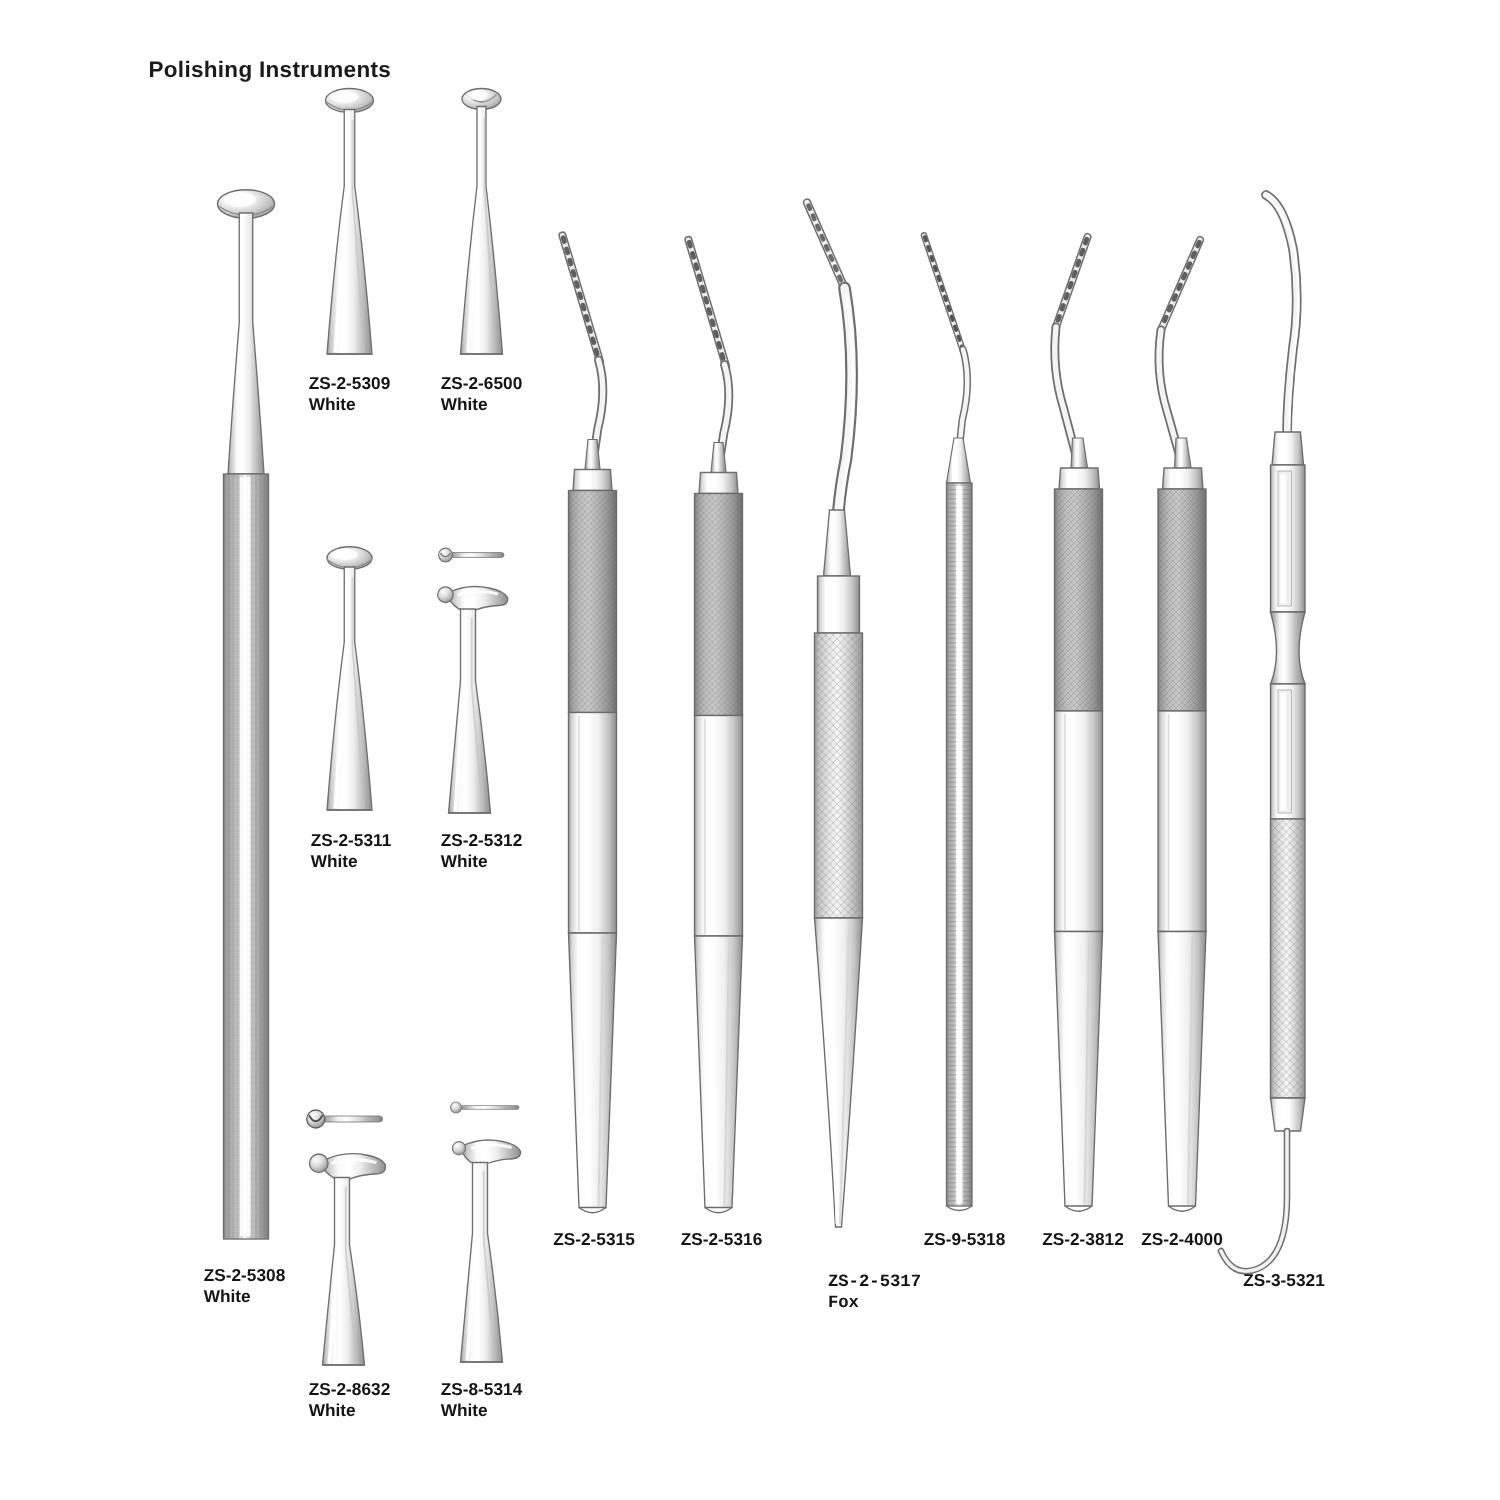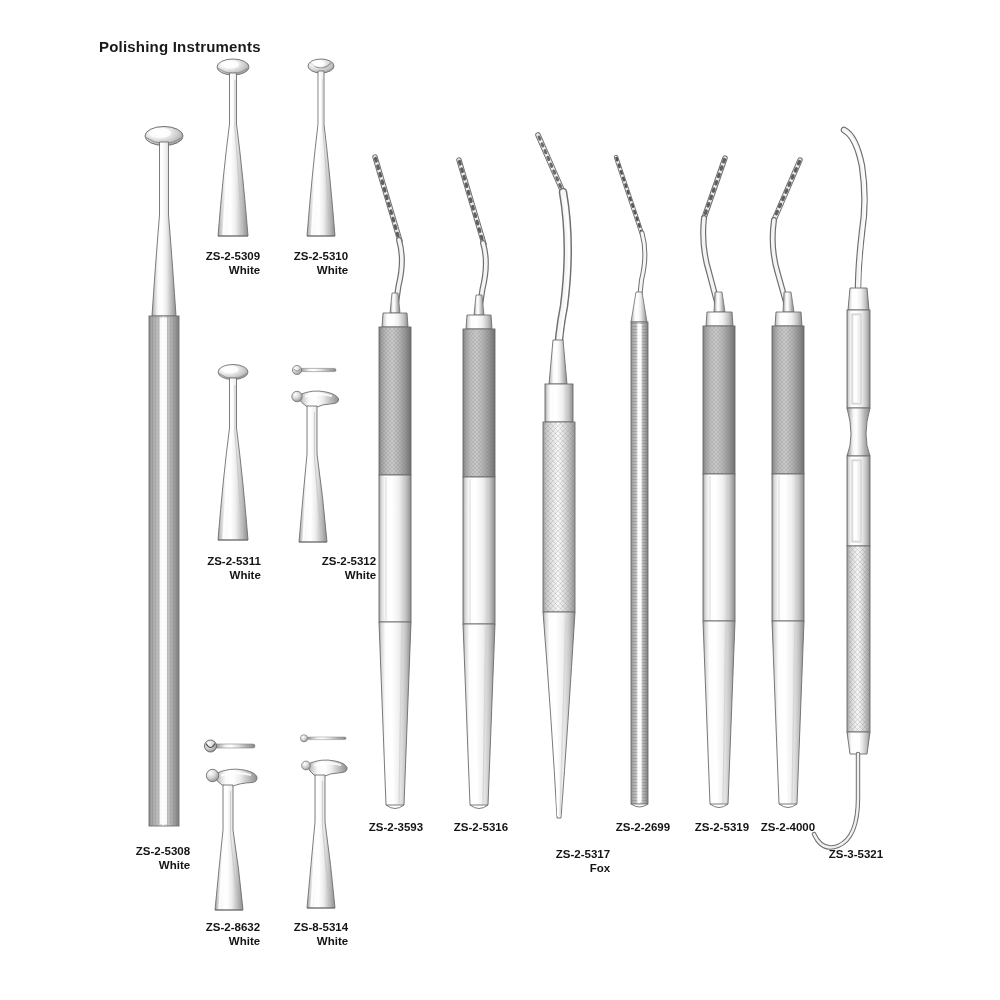--- a/index.html
+++ b/index.html
@@ -23,21 +23,21 @@
     white-space:nowrap;
   }
 
   
   .caption{
     position:absolute;
     font-size:11.5px;
     font-weight:bold;
     color:#141414;
     line-height:13.5px;
-    text-align:right;
+    text-align:left;
     white-space:nowrap;
     transform:translateX(-50%);
   }
   .caption .code{display:block;}
   .caption .sub{display:block;}
 
   
   .instrument{position:absolute;}
 
   svg{display:block;overflow:visible;}
@@ -200,21 +200,21 @@
         <path d="M18 9 Q28 19 38 9" fill="none" stroke="#9a9a9a" stroke-width="1.1"></path>
         <ellipse cx="25" cy="9.5" rx="7" ry="3.2" fill="#ffffff" opacity="0.75"></ellipse>
       </g>
       <path d="M25 17 L25 70 Q19 120 14 182 L42 182 Q37 120 31 70 L31 17 Z" fill="url(#gCone)" stroke="#6f6f6f" stroke-width="0.9"></path>
       <path d="M27 22 L27 72 Q22.5 124 19 181" fill="none" stroke="#ffffff" stroke-width="2.3" opacity="0.9"></path>
       <path d="M30 24 L30 74 Q34 126 37 181" fill="none" stroke="#c2c2c2" stroke-width="1.2" opacity="0.7"></path>
       <line x1="14" y1="182" x2="42" y2="182" stroke="#6f6f6f" stroke-width="0.9"></line>
     </svg>
   </div>
   <div class="caption" style="left:321px;top:250px;">
-    <span class="code">ZS-2-5310</span>
+    <span class="code">ZS-2-6500</span>
     <span class="sub">White</span>
   </div>
 
   <div class="instrument" style="left:204px;top:360px;">
     <svg width="58" height="186" viewBox="0 0 58 186">
       <g>
         <ellipse cx="29" cy="12" rx="15" ry="7.5" fill="url(#gHead)" stroke="#6f6f6f" stroke-width="0.9"></ellipse>
         <ellipse cx="26" cy="9.5" rx="8.5" ry="3.8" fill="#ffffff" opacity="0.8"></ellipse>
         <path d="M14 13 Q29 24 44 13" fill="none" stroke="#8c8c8c" stroke-width="0.9"></path>
       </g>
@@ -243,21 +243,21 @@
         <path d="M19 34.5 Q33 30.5 46 34" fill="none" stroke="#ffffff" stroke-width="2" opacity="0.85"></path>
         <circle cx="11" cy="34.5" r="5.2" fill="url(#gBall)" stroke="#6f6f6f" stroke-width="0.8"></circle>
       </g>
 
       <path d="M21 44 L21 92 Q17 134 13 180 L41 180 Q37 134 31 92 L31 44 Z" fill="url(#gCone)" stroke="#6f6f6f" stroke-width="0.9"></path>
       <path d="M24 48 L24 94 Q20 136 17.5 179" fill="none" stroke="#ffffff" stroke-width="2.3" opacity="0.9"></path>
       <path d="M28.5 50 L28.5 96 Q32 138 36 179" fill="none" stroke="#c2c2c2" stroke-width="1.2" opacity="0.7"></path>
       <line x1="13" y1="180" x2="41" y2="180" stroke="#6f6f6f" stroke-width="0.9"></line>
     </svg>
   </div>
-  <div class="caption" style="left:321px;top:555px;margin-left:28px;">
+  <div class="caption" style="left:321px;top:555px;">
     <span class="code">ZS-2-5312</span>
     <span class="sub">White</span>
   </div>
 
   <div class="instrument" style="left:198px;top:730px;">
     <svg width="70" height="184" viewBox="0 0 70 184">
       <g>
         <rect x="17" y="14" width="40" height="4" rx="2" fill="url(#gShaft)" stroke="#7a7a7a" stroke-width="0.55"></rect>
         <circle cx="12.5" cy="16" r="6" fill="url(#gBall)" stroke="#5f5f5f" stroke-width="0.9"></circle>
         <path d="M8 13.5 Q12.5 21.5 17 13.5" fill="none" stroke="#4f4f4f" stroke-width="1.2"></path>
@@ -328,21 +328,21 @@
         <line x1="38" y1="332" x2="38" y2="476" stroke="#cfcfcf" stroke-width="1" opacity="0.8"></line>
       </g>
 
       <path d="M13 477 L45 477 L38 660 L20 660 Z" fill="url(#gHandleLight)" stroke="#6b6b6b" stroke-width="0.9"></path>
       <path d="M22 480 L27 659" fill="none" stroke="#ffffff" stroke-width="3" opacity="0.9"></path>
       <path d="M36 480 L33 659" fill="none" stroke="#d2d2d2" stroke-width="1.4" opacity="0.8"></path>
       <path d="M20 660 Q29 667 38 660" fill="none" stroke="#6b6b6b" stroke-width="0.9"></path>
     </svg>
   </div>
   <div class="caption" style="left:396px;top:821px;">
-    <span class="code">ZS-2-3593</span>
+    <span class="code">ZS-2-5315</span>
   </div>
 
   <div class="instrument" style="left:451px;top:152px;">
     <svg width="62" height="660" viewBox="0 0 62 660">
       <g>
         <path d="M8 8 L33 92" fill="none" stroke="#6f6f6f" stroke-width="5.4" stroke-linecap="round"></path>
         <path d="M8 8 L33 92" fill="none" stroke="#ededed" stroke-width="3.4" stroke-linecap="round"></path>
         <path d="M8.5 9.5 L32 90" fill="none" stroke="#5f5f5f" stroke-width="3.2" stroke-dasharray="2.6 5.2" stroke-linecap="round"></path>
       </g>
       <path d="M32 91 Q38 111 31.5 137 L28 160" fill="none" stroke="#6f6f6f" stroke-width="6" stroke-linecap="round"></path>
@@ -390,21 +390,21 @@
       <g>
         <rect x="15" y="296" width="32" height="190" fill="url(#gKnurlFox)" stroke="#6b6b6b" stroke-width="0.9"></rect>
         <rect x="15.5" y="296.5" width="31" height="189" fill="url(#pDiamond)"></rect>
       </g>
 
       <path d="M15 486 L47 486 Q40 600 33 692 L29 692 Q24 600 15 486 Z" fill="url(#gHandleLight)" stroke="#6b6b6b" stroke-width="0.9"></path>
       <path d="M24 492 Q28 600 30.5 690" fill="none" stroke="#ffffff" stroke-width="3" opacity="0.9"></path>
       <path d="M38 492 Q35 600 32 690" fill="none" stroke="#d4d4d4" stroke-width="1.5" opacity="0.8"></path>
     </svg>
   </div>
-  <div class="caption" style="left:583px;top:848px;">
+  <div class="caption" style="left:583px;top:848px;font-family:Liberation Mono, monospace;">
     <span class="code">ZS-2-5317</span>
     <span class="sub">Fox</span>
   </div>
 
   <div class="instrument" style="left:612px;top:152px;">
     <svg width="58" height="660" viewBox="0 0 58 660">
       <g>
         <path d="M4 5 L30 82" fill="none" stroke="#6f6f6f" stroke-width="4.4" stroke-linecap="round"></path>
         <path d="M4 5 L30 82" fill="none" stroke="#efefef" stroke-width="2.6" stroke-linecap="round"></path>
         <path d="M4.5 6 L29.5 80" fill="none" stroke="#555555" stroke-width="2.6" stroke-dasharray="2.4 4.6" stroke-linecap="round"></path>
@@ -416,21 +416,21 @@
 
       <g>
         <rect x="19" y="170" width="17" height="482" fill="url(#gKnurlLong)" stroke="#6b6b6b" stroke-width="0.85"></rect>
         <rect x="19.4" y="170.5" width="16.2" height="481" fill="url(#pRings)"></rect>
         <rect x="25.5" y="172" width="4.2" height="478" fill="#ffffff" opacity="0.88"></rect>
       </g>
       <path d="M19 652 Q27.5 658 36 652" fill="none" stroke="#6b6b6b" stroke-width="0.9"></path>
     </svg>
   </div>
   <div class="caption" style="left:643px;top:821px;">
-    <span class="code">ZS-2-2699</span>
+    <span class="code">ZS-9-5318</span>
   </div>
 
   <div class="instrument" style="left:692px;top:146px;">
     <svg width="62" height="666" viewBox="0 0 62 666">
       <g>
         <path d="M33 12 L12 72" fill="none" stroke="#6f6f6f" stroke-width="5.4" stroke-linecap="round"></path>
         <path d="M33 12 L12 72" fill="none" stroke="#ededed" stroke-width="3.4" stroke-linecap="round"></path>
         <path d="M32.5 13.5 L12.5 70" fill="none" stroke="#5f5f5f" stroke-width="3.2" stroke-dasharray="2.6 5.2" stroke-linecap="round"></path>
       </g>
       <path d="M12 72 Q9 100 17 126 L26 160" fill="none" stroke="#6f6f6f" stroke-width="6" stroke-linecap="round"></path>
@@ -446,21 +446,21 @@
         <line x1="18" y1="330" x2="18" y2="474" stroke="#cfcfcf" stroke-width="1" opacity="0.8"></line>
         <line x1="36" y1="330" x2="36" y2="474" stroke="#cfcfcf" stroke-width="1" opacity="0.8"></line>
       </g>
       <path d="M11 475 L43 475 L36 658 L18 658 Z" fill="url(#gHandleLight)" stroke="#6b6b6b" stroke-width="0.9"></path>
       <path d="M20 478 L25 657" fill="none" stroke="#ffffff" stroke-width="3" opacity="0.9"></path>
       <path d="M34 478 L31 657" fill="none" stroke="#d2d2d2" stroke-width="1.4" opacity="0.8"></path>
       <path d="M18 658 Q27 665 36 658" fill="none" stroke="#6b6b6b" stroke-width="0.9"></path>
     </svg>
   </div>
   <div class="caption" style="left:722px;top:821px;">
-    <span class="code">ZS-2-5319</span>
+    <span class="code">ZS-2-3812</span>
   </div>
 
   <div class="instrument" style="left:758px;top:146px;">
     <svg width="62" height="666" viewBox="0 0 62 666">
       <g>
         <path d="M42 14 L16 74" fill="none" stroke="#6f6f6f" stroke-width="5.4" stroke-linecap="round"></path>
         <path d="M42 14 L16 74" fill="none" stroke="#ededed" stroke-width="3.4" stroke-linecap="round"></path>
         <path d="M41.5 15.5 L16.5 72" fill="none" stroke="#5f5f5f" stroke-width="3.2" stroke-dasharray="2.6 5.2" stroke-linecap="round"></path>
       </g>
       <path d="M16 74 Q12 102 20 128 L29 160" fill="none" stroke="#6f6f6f" stroke-width="6" stroke-linecap="round"></path>

